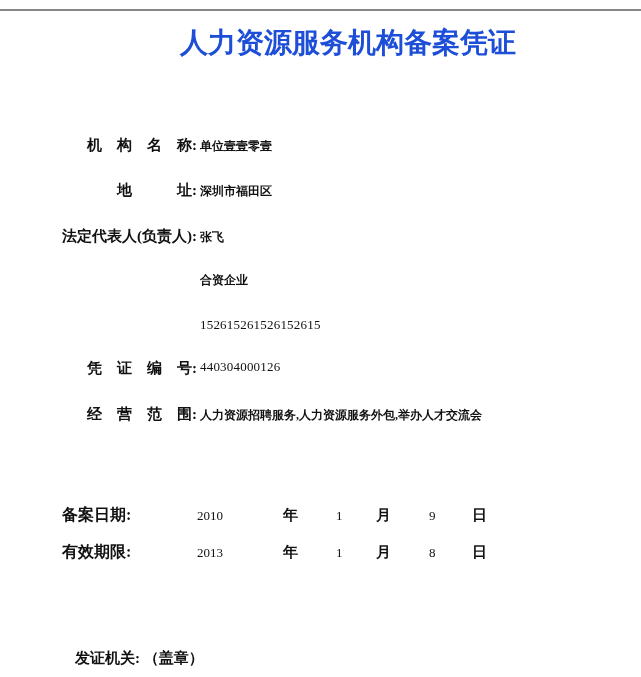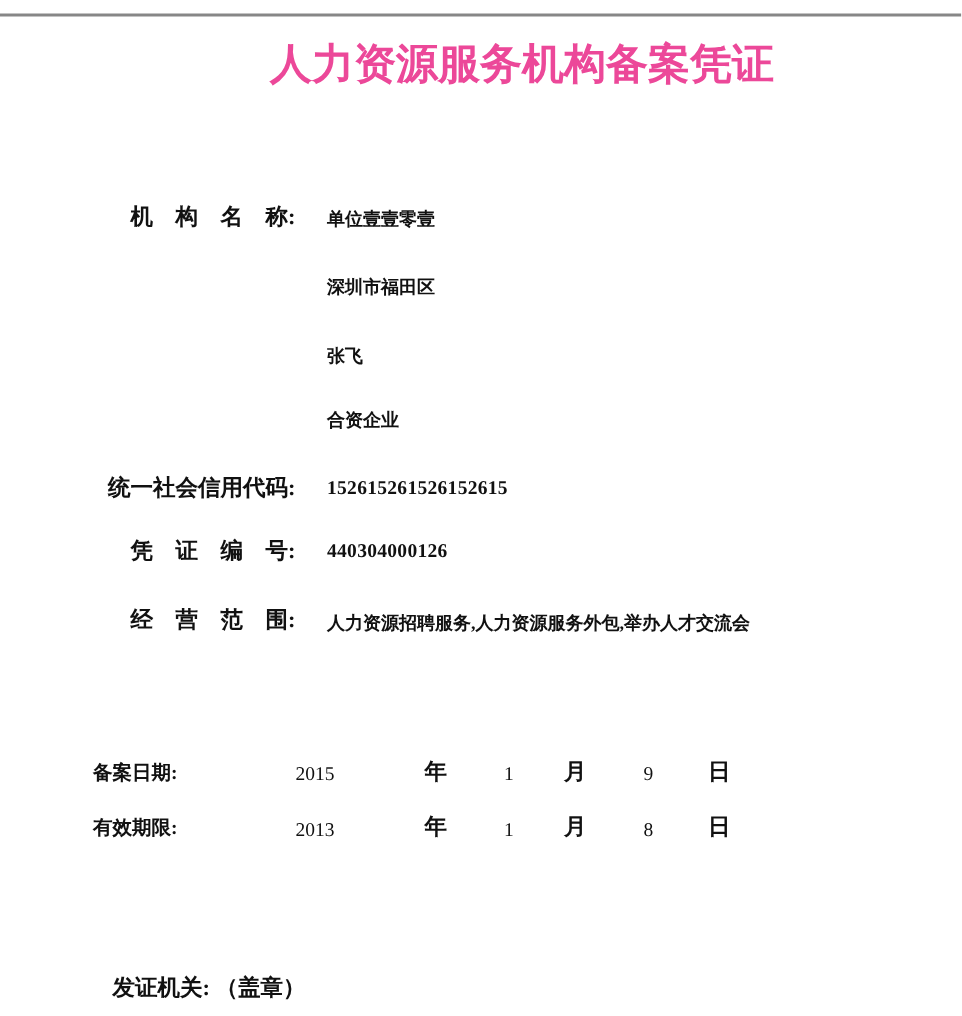--- a/index.html
+++ b/index.html
@@ -25,53 +25,52 @@
     background: #878787;
   }
   .doc-title {
     position: absolute;
     top: 24px;
     left: 180px;
     font-size: 28px;
     font-weight: bold;
     white-space: nowrap;
     letter-spacing: 0px;
-    color: #ec4899;
+    color: #1d4ed8;
   }
   .row-label {
     position: absolute;
     left: 45px;
     width: 152px;
     text-align: right;
     font-size: 15px;
     font-weight: bold;
     white-space: nowrap;
     line-height: 16px;
     color: #111111;
   }
   .row-value {
     position: absolute;
     left: 200px;
     font-size: 12px;
     font-weight: bold;
     white-space: nowrap;
     line-height: 14px;
     color: #111111;
-    margin-left: 18px;
   }
   .row-value.num {
     font-size: 13px;
-    font-weight: bold;
+    font-weight: normal;
     letter-spacing: 0.2px;
     text-align: right;
   }
   .date-label {
     position: absolute;
     left: 62px;
-    font-size: 13px;
+    font-size: 16px;
     font-weight: bold;
     white-space: nowrap;
     line-height: 16px;
     color: #111111;
   }
   .date-num {
     position: absolute;
     font-size: 13px;
     font-weight: normal;
     line-height: 15px;
@@ -100,37 +99,38 @@
 
 <div class="page">
 
   <div class="top-rule"></div>
 
   <div class="doc-title">人力资源服务机构备案凭证</div>
 
   <div class="row-label" style="top:137px">机　构　名　称:</div>
   <div class="row-value" style="top:139px">单位壹壹零壹</div>
 
+  <div class="row-label" style="top:182px">地　　　址:</div>
   <div class="row-value" style="top:184px">深圳市福田区</div>
 
+  <div class="row-label" style="top:228px">法定代表人(负责人):</div>
   <div class="row-value" style="top:230px">张飞</div>
 
   <div class="row-value" style="top:273px">合资企业</div>
 
-  <div class="row-label" style="top:318px">统一社会信用代码:</div>
   <div class="row-value num" style="top:318px">152615261526152615</div>
 
   <div class="row-label" style="top:360px">凭　证　编　号:</div>
   <div class="row-value num" style="top:360px">440304000126</div>
 
   <div class="row-label" style="top:406px">经　营　范　围:</div>
   <div class="row-value" style="top:408px">人力资源招聘服务,人力资源服务外包,举办人才交流会</div>
 
   <div class="date-label" style="top:507px">备案日期:</div>
-  <div class="date-num" style="top:508px; left:197px">2015</div>
+  <div class="date-num" style="top:508px; left:197px">2010</div>
   <div class="date-unit" style="top:507px; left:283px">年</div>
   <div class="date-num" style="top:508px; left:336px">1</div>
   <div class="date-unit" style="top:507px; left:376px">月</div>
   <div class="date-num" style="top:508px; left:429px">9</div>
   <div class="date-unit" style="top:507px; left:472px">日</div>
 
   <div class="date-label" style="top:544px">有效期限:</div>
   <div class="date-num" style="top:545px; left:197px">2013</div>
   <div class="date-unit" style="top:544px; left:283px">年</div>
   <div class="date-num" style="top:545px; left:336px">1</div>

